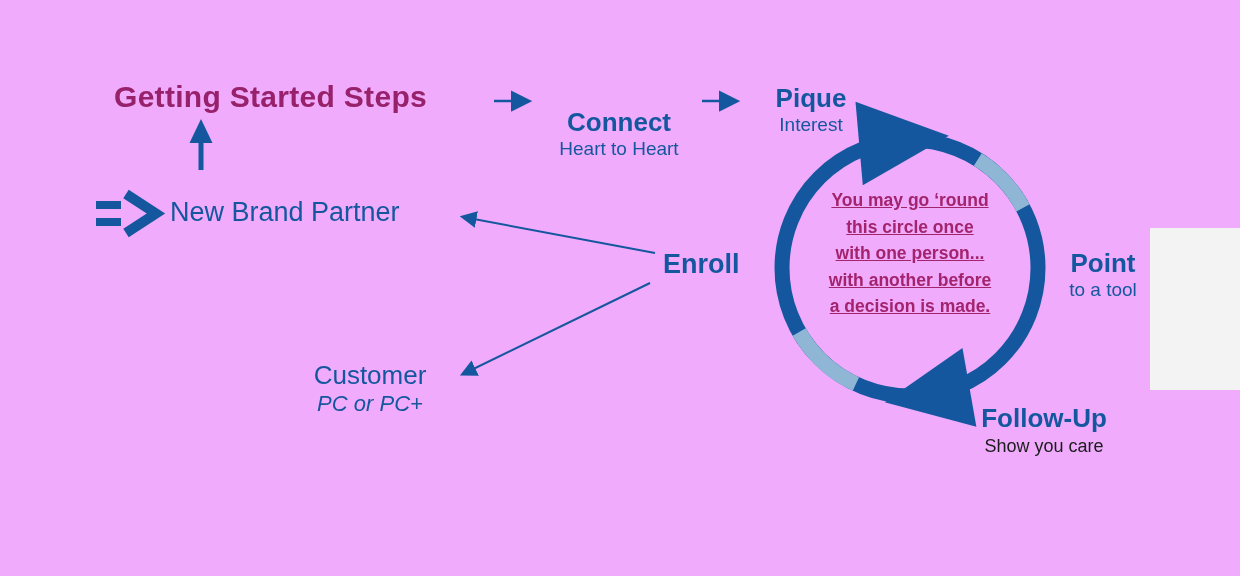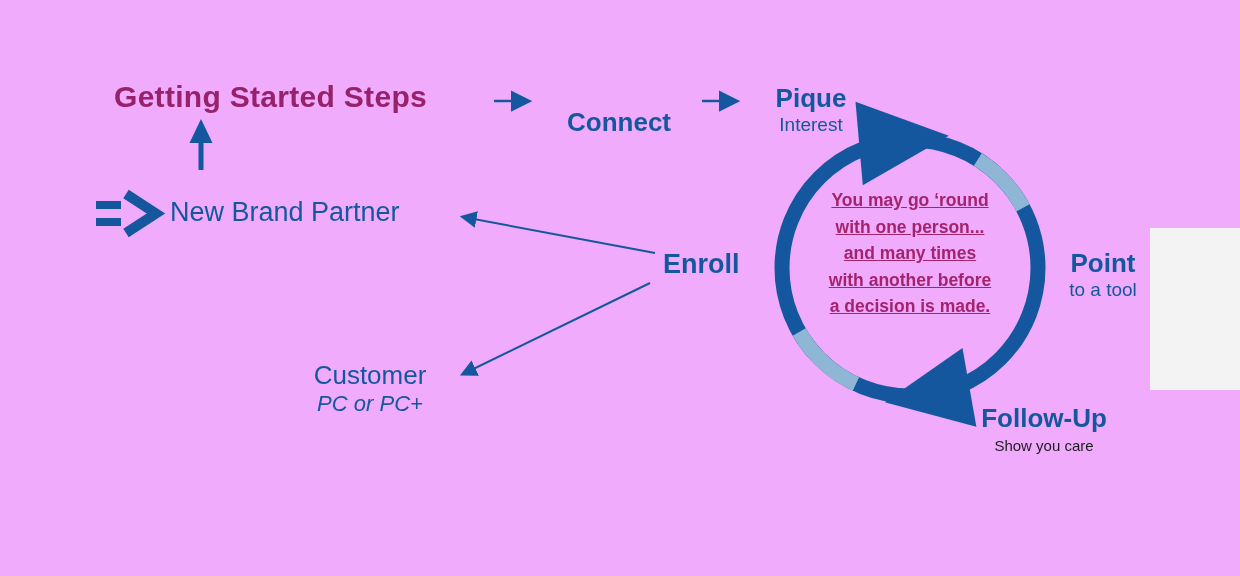--- a/index.html
+++ b/index.html
@@ -20,21 +20,21 @@
   .stroke-blue{stroke:var(--blue);}
   .stroke-light{stroke:var(--light-blue);}
   .fill-blue{fill:var(--blue);}
   .title{
     position:absolute;left:114px;top:80px;z-index:2;
     font-size:30px;font-weight:700;color:var(--purple);letter-spacing:.3px;white-space:nowrap;
   }
   .step{position:absolute;z-index:2;text-align:center;color:var(--blue);}
   .step .label{font-size:26px;font-weight:700;line-height:28px;white-space:nowrap;}
   .step .sub{font-size:19px;line-height:22px;margin-top:2px;white-space:nowrap;}
-  .step .sub-dark{color:var(--dark-text);font-size:15px;line-height:22px;margin-top:3px;white-space:nowrap;}
+  .step .sub-dark{color:var(--dark-text);font-size:18px;line-height:22px;margin-top:3px;white-space:nowrap;}
   .step-connect{left:540px;top:84px;width:158px;margin-top:24px;}
   .step-pique{left:752px;top:84px;width:118px;}
   .step-point{left:1048px;top:249px;width:110px;}
   .step-followup{left:944px;top:404px;width:200px;}
   .plain-label{
     position:absolute;z-index:2;color:var(--blue);font-size:27px;line-height:30px;white-space:nowrap;
   }
   .partner-label{left:170px;top:197px;font-weight:400;}
   .enroll-label{left:663px;top:249px;font-weight:700;}
   .customer-group{position:absolute;left:281px;top:361px;width:178px;z-index:2;text-align:center;color:var(--blue);}
@@ -93,40 +93,41 @@
       <path d="M 855.9 384 A 128 128 0 0 1 799.2 332" fill="none" class="stroke-light" stroke-width="15"></path>
       <polygon points="50,0 -40,-42 -40,42" class="fill-blue" transform="translate(899,140) rotate(-5)"></polygon>
       <polygon points="48,0 -38,-40 -38,40" class="fill-blue" transform="translate(932,394) rotate(170)"></polygon>
     </g>
   </svg>
 
   <div class="title">Getting Started Steps</div>
 
   <div class="step step-connect">
     <div class="label">Connect</div>
+    <div class="sub">Heart to Heart</div>
   </div>
 
   <div class="step step-pique">
     <div class="label">Pique</div>
     <div class="sub">Interest</div>
   </div>
 
   <div class="plain-label partner-label">New Brand Partner</div>
 
   <div class="plain-label enroll-label">Enroll</div>
 
   <div class="customer-group">
     <div class="label">Customer</div>
     <div class="sub">PC or PC+</div>
   </div>
 
   <div class="circle-note">
     <span>You may go ‘round</span>
+    <span>this circle once</span>
     <span>with one person...</span>
-    <span>and many times</span>
     <span>with another before</span>
     <span>a decision is made.</span>
   </div>
 
   <div class="step step-point">
     <div class="label">Point</div>
     <div class="sub">to a tool</div>
   </div>
 
   <div class="step step-followup">

